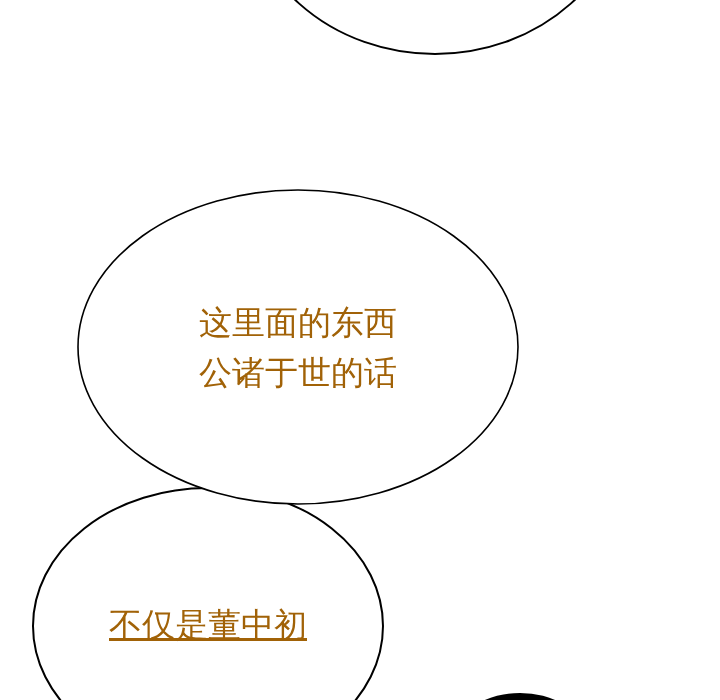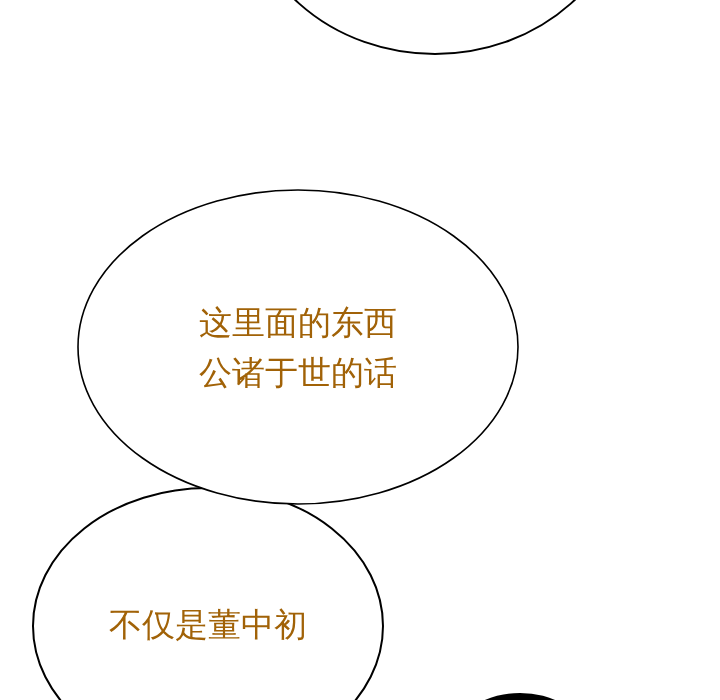--- a/index.html
+++ b/index.html
@@ -39,20 +39,21 @@
     }
     #text-middle {
       left: 148px;
       top: 298px;
       width: 300px;
     }
     #text-bottom {
       left: 58px;
       top: 600px;
       width: 300px;
+      text-decoration: underline;
     }
   </style>
 </head>
 <body>
 
 <div class="panel">
   <svg class="art" width="720" height="700" viewBox="0 0 720 700">
 
     <ellipse cx="435" cy="-118" rx="192" ry="172" fill="#ffffff" stroke="#000000" stroke-width="2"></ellipse>
 

